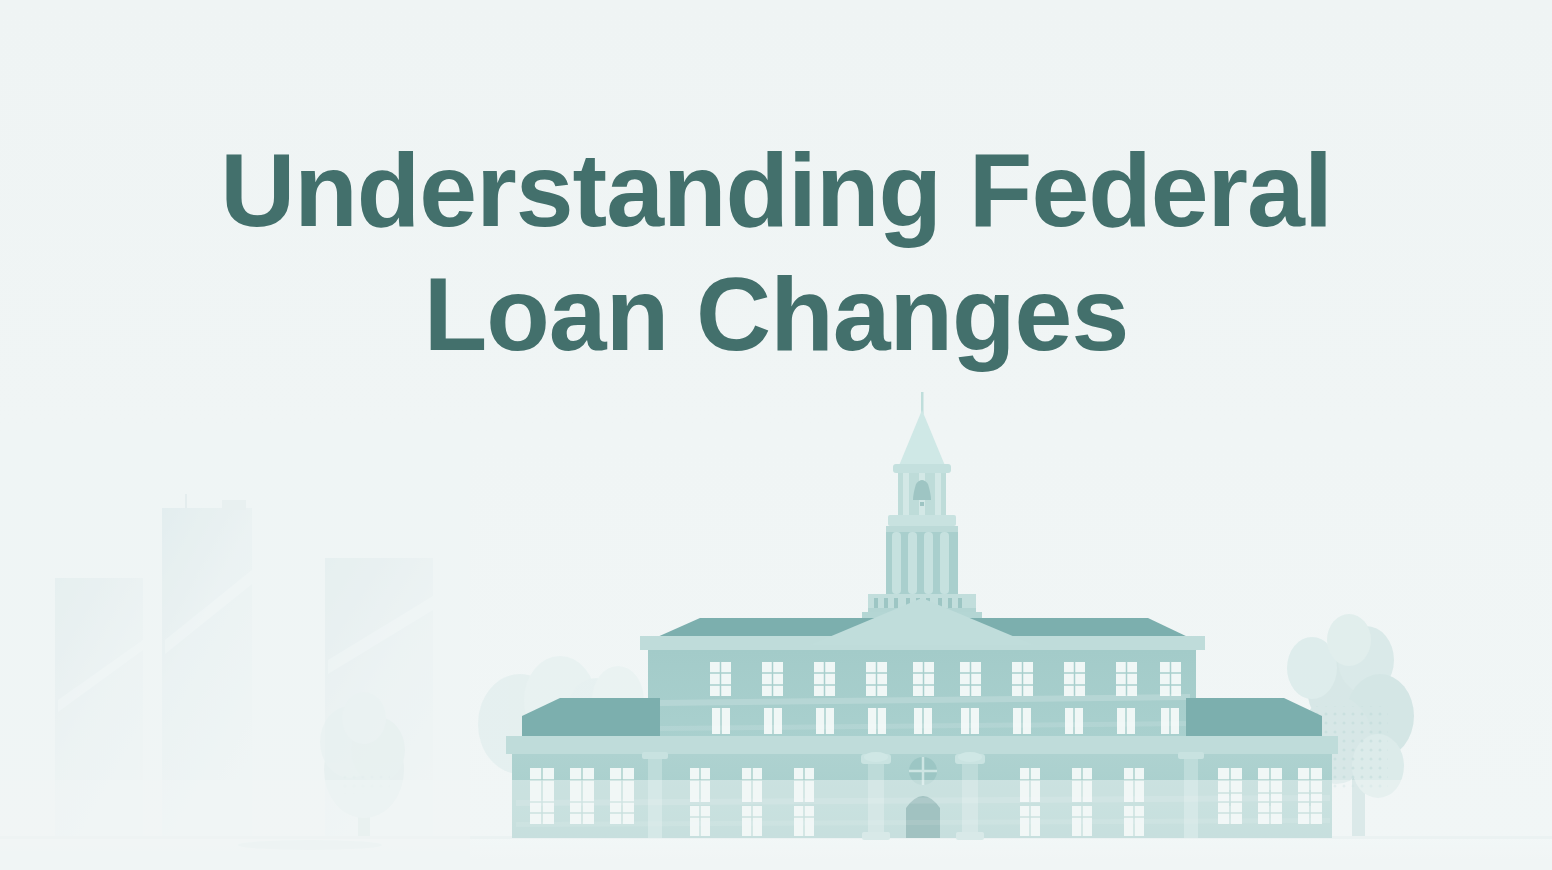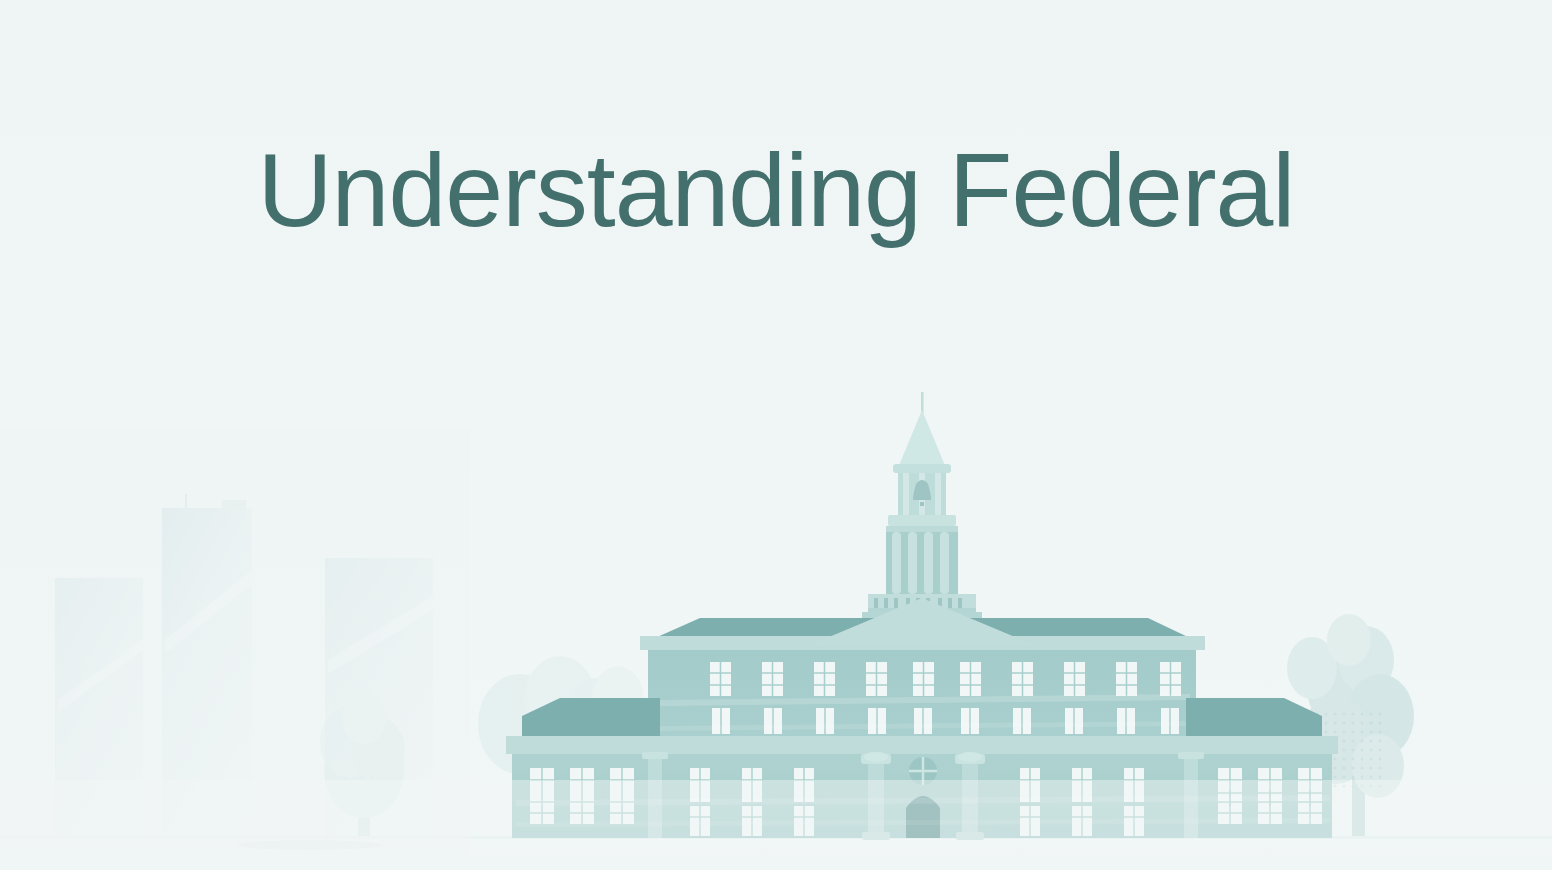--- a/index.html
+++ b/index.html
@@ -27,21 +27,21 @@
     left: 0;
     top: 128px;
     width: 1552px;
     text-align: center;
     z-index: 5;
   }
   .title-line {
     display: block;
     color: #43706c;
     font-family: "Liberation Sans", sans-serif;
-    font-weight: normal;
+    font-weight: bold;
     font-size: 104px;
     line-height: 124px;
     letter-spacing: -1px;
   }
   .title-line.line1 { padding: 0 90px; }
   .title-line.line2 { padding: 0 90px; }
 </style>
 </head>
 <body>
 
@@ -419,15 +419,16 @@
       <path d="M516 800 L1330 795 L1330 801 L516 806 Z" fill="#ffffff" opacity="0.14"></path>
       <path d="M516 822 L1330 818 L1330 823 L516 827 Z" fill="#ffffff" opacity="0.10"></path>
     </g>
 
     <rect x="0" y="430" width="470" height="440" fill="#eff4f4" opacity="0.55"></rect>
     <rect x="0" y="780" width="1552" height="90" fill="#f1f6f6" opacity="0.45"></rect>
   </svg>
 
   <div class="title-block">
     <span class="title-line line1">Understanding Federal</span>
+    <span class="title-line line2">Loan Changes</span>
   </div>
 
 </div>
 
 </body></html>

